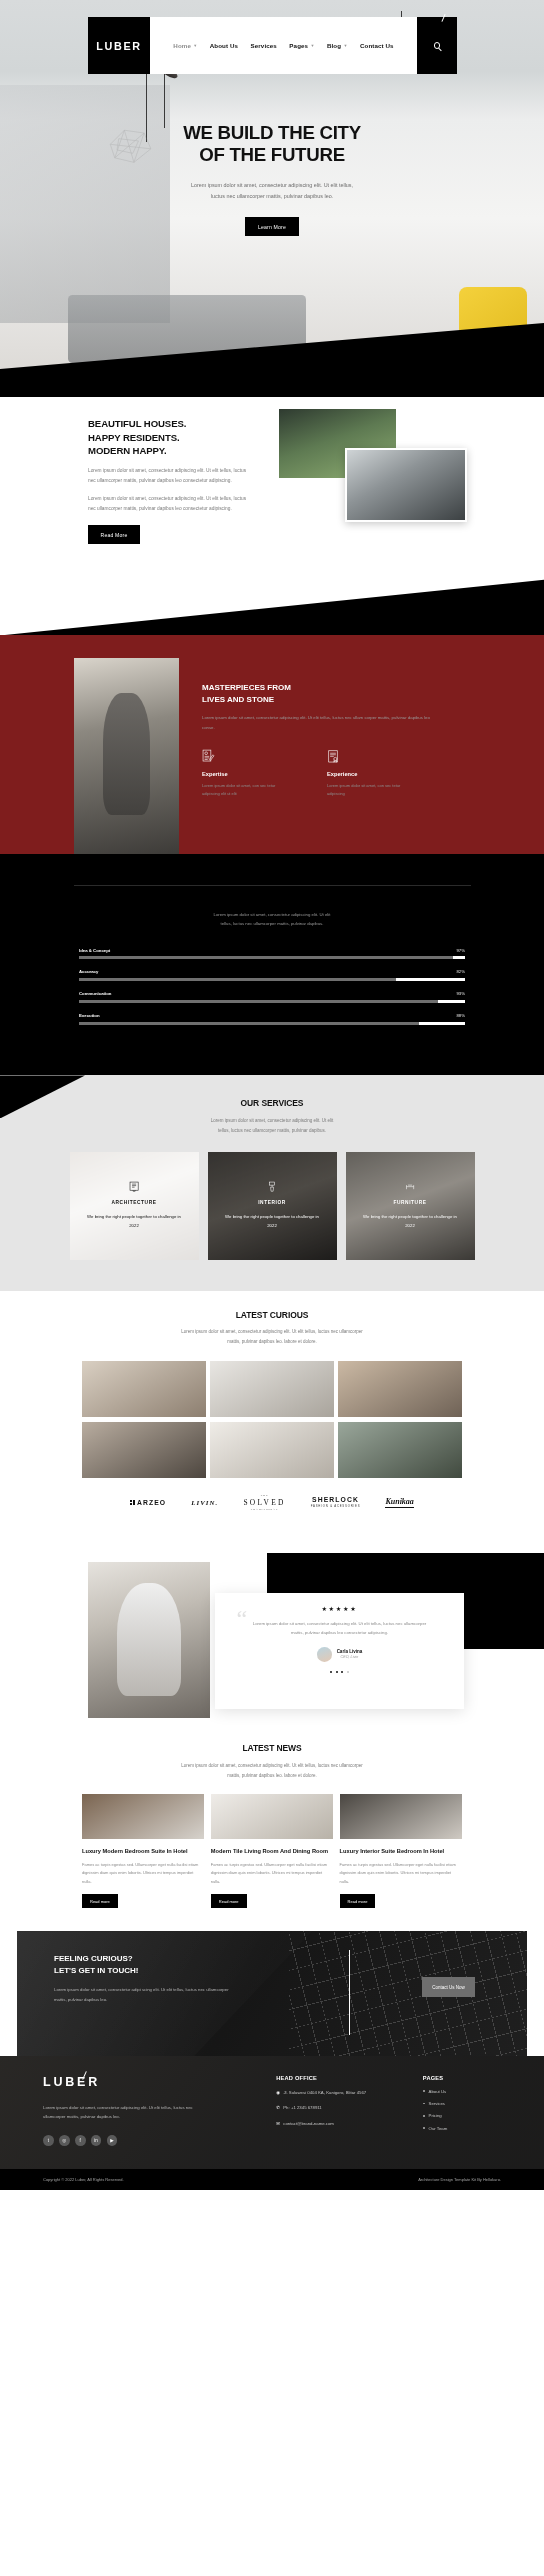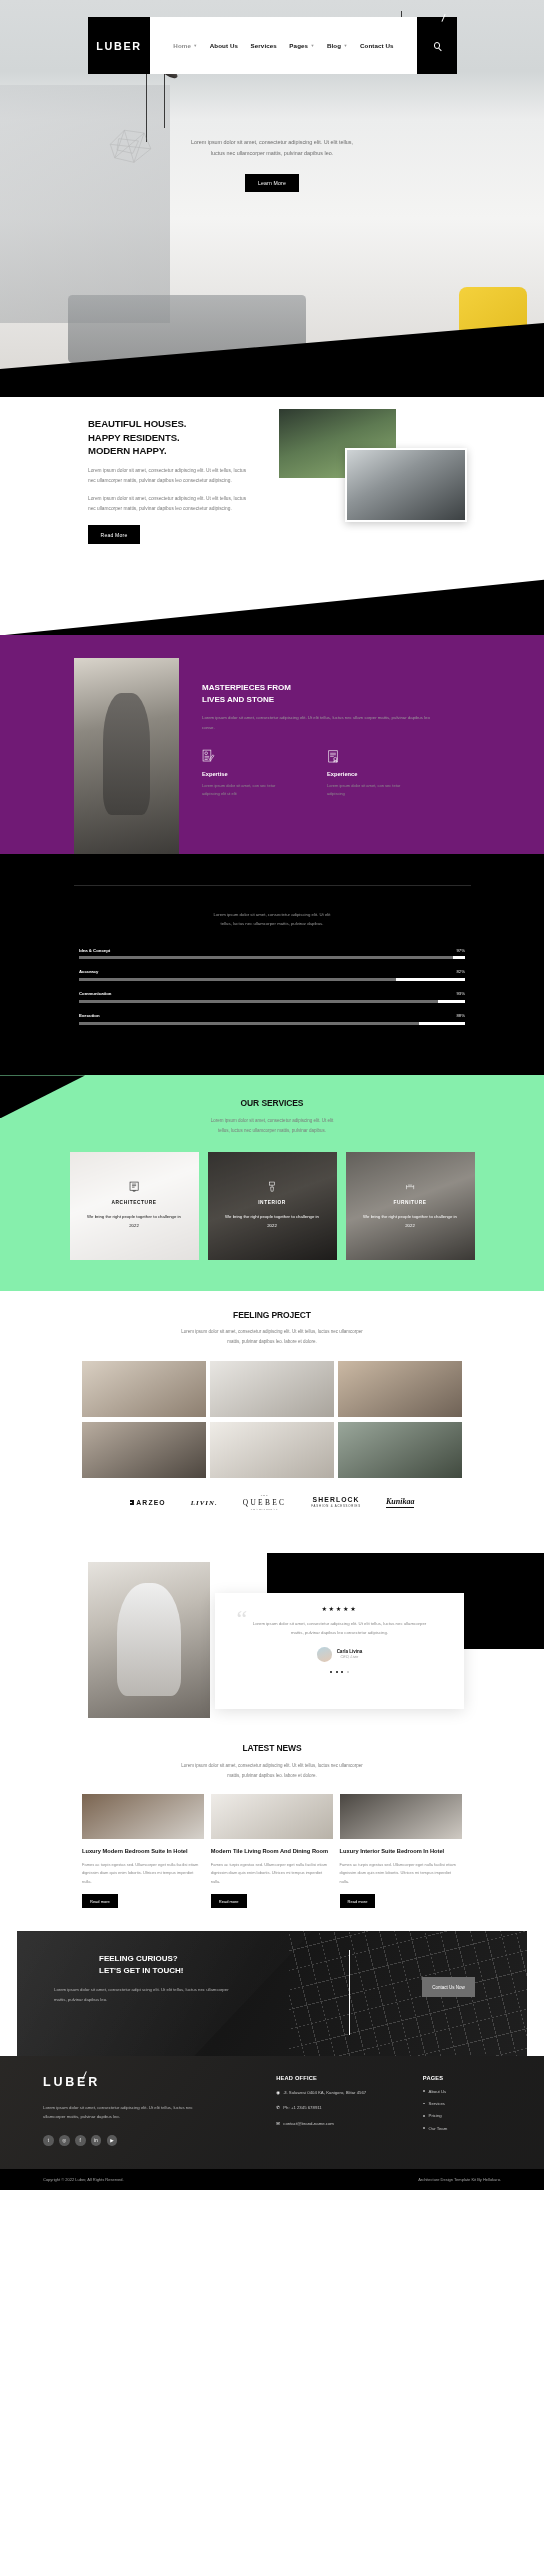--- a/index.html
+++ b/index.html
@@ -105,21 +105,21 @@
     position:absolute; left:345px; top:51px; width:122px; height:74px;
     background:linear-gradient(150deg,#cfd4d6 0%,#8d9396 40%,#3c4143 100%);
     border:2.3px solid #fff; box-shadow:0 1.7px 8px rgba(0,0,0,.22);
   }
   .black-wedge-top {
     position:absolute; left:0; bottom:-0.6px; width:544px; height:62px; background:#000;
     clip-path:polygon(0 100%, 544px 10%, 544px 100%);
   }
 
   
-  .sec-master { position:relative; width:544px; background:#701a75; padding:23px 0 0 0; }
+  .sec-master { position:relative; width:544px; background:#7f1d1d; padding:23px 0 0 0; }
   .master-row { display:flex; padding:0 0 0 74px; }
   .master-photo {
     width:105px; height:196px;
     background:linear-gradient(170deg,#d9d4cb 0%,#8c8880 35%,#3d3b38 100%);
     position:relative; flex:0 0 auto;
   }
   .master-photo:after{
     content:""; position:absolute; left:28%; top:18%; width:44%; height:62%;
     background:linear-gradient(180deg,#6d6a66,#43413e); border-radius:40% 40% 18% 18%;
   }
@@ -138,21 +138,21 @@
   .prog-sub { font-size:4.3px; color:#9b9b9b; line-height:2.2; margin-top:6.8px; }
   .hr-line { width:397px; height:0.6px; background:#2b2b2b; margin:0 auto 24px; }
   .bars { width:386px; margin:19px auto 0; }
   .bar-block { margin-bottom:10.8px; }
   .bar-top { display:flex; justify-content:space-between; font-size:4.3px; color:#fff; font-weight:700; }
   .bar-top .pct { font-weight:400; color:#e4e4e4; }
   .bar-track { height:2.8px; background:#fff; margin-top:3.4px; position:relative; }
   .bar-fill { height:100%; background:#6f6f6f; }
 
   
-  .sec-services { background:#86efac; padding:23px 0 31px; text-align:center; position:relative; }
+  .sec-services { background:#e5e5e5; padding:23px 0 31px; text-align:center; position:relative; }
   .h2-center { font-size:8.5px; font-weight:800; letter-spacing:-0.1px; }
   .sub-center { font-size:4.5px; color:#7b7b7b; line-height:2.2; margin-top:7.4px; }
   .cards { display:flex; justify-content:center; gap:9px; margin-top:16px; }
   .card { width:129px; height:108px; position:relative; overflow:hidden; }
   .card.c1 { background:linear-gradient(160deg,#b9aea4 0%,#e7e4e0 40%,#9c938b 100%); }
   .card.c2 { background:linear-gradient(160deg,#4b4844 0%,#6f6a63 45%,#2a2826 100%); }
   .card.c3 { background:linear-gradient(160deg,#8d8982 0%,#cfc9c0 45%,#55524d 100%); }
   .card-overlay {
     position:absolute; inset:0; display:flex; flex-direction:column;
     align-items:center; justify-content:center; color:#fff;
@@ -236,21 +236,21 @@
   
   .sec-cta { position:relative; height:125px; margin:0 17px; overflow:hidden;
     background:linear-gradient(120deg,#262626 0%,#161616 45%,#1f1f1f 100%); }
   .cta-shape { position:absolute; left:0; top:0; width:295px; height:125px;
     background:linear-gradient(120deg,rgba(255,255,255,.06),rgba(255,255,255,0));
     clip-path:polygon(0 0, 100% 0, 60% 100%, 0 100%); }
   .cta-grid { position:absolute; right:0; top:0; width:238px; height:125px; opacity:.18;
     background:repeating-linear-gradient(76deg,#fff 0 0.6px,transparent 0.6px 14.7px),
                repeating-linear-gradient(166deg,#fff 0 0.6px,transparent 0.6px 19px); }
   .cta-inner { position:absolute; left:37px; top:21.5px; width:187px; color:#fff; }
-  .cta-title { font-size:8px; font-weight:800; line-height:1.55;margin-left:45px; }
+  .cta-title { font-size:8px; font-weight:800; line-height:1.55; }
   .cta-body { font-size:4.3px; color:#b5b5b5; line-height:2.3; margin-top:8px; }
   .cta-div { position:absolute; left:332px; top:19px; width:0.6px; height:85px; background:#fff; }
   .btn-grey { position:absolute; left:405px; top:46px; background:#6e6e6e; color:#fff;
     font-size:4.5px; padding:7.4px 10.2px; cursor:pointer; }
 
   
   .footer { position:relative; background:#1d1d1d; padding:19px 0 0; overflow:hidden; }
   .footer:before{ content:""; position:absolute; inset:0; opacity:.16;
     background:linear-gradient(130deg,#6a5f52 0%,#2a2724 50%,#14120f 100%); }
   .foot-wrap { position:relative; display:flex; padding:0 43px; }
@@ -323,20 +323,24 @@
         <div class="nav-item">
           <span>Contact Us</span>
         </div>
       </div>
       <div class="search-box">
         <span class="search-glyph"></span>
       </div>
     </nav>
 
     <div class="hero-inner">
+      <h1 class="hero-title">
+        <span>WE BUILD THE CITY</span><br>
+        <span>OF THE FUTURE</span>
+      </h1>
       <p class="hero-sub">
         <span>Lorem ipsum dolor sit amet, consectetur adipiscing elit. Ut elit tellus,</span><br>
         <span>luctus nec ullamcorper mattis, pulvinar dapibus leo.</span>
       </p>
       <div class="btn-dark">Learn More</div>
     </div>
     <div class="hero-dark-wedge"></div>
   </section>
 
   <section class="sec-houses">
@@ -483,40 +487,40 @@
           </svg>
           <div class="card-title">FURNITURE</div>
           <div class="card-body">We bring the right people together to challenge in 2022</div>
         </div>
       </div>
     </div>
     <div class="blackcorner-l"></div>
   </section>
 
   <section class="sec-project">
-    <h2 class="h2-center">FEELING PROJECT</h2>
+    <h2 class="h2-center">LATEST CURIOUS</h2>
     <p class="sub-center">
       <span>Lorem ipsum dolor sit amet, consectetur adipiscing elit. Ut elit tellus, luctus nec ullamcorper</span><br>
       <span>mattis, pulvinar dapibus leo. labore et dolore.</span>
     </p>
     <div class="grid-proj">
       <div class="proj p1"></div>
       <div class="proj p2"></div>
       <div class="proj p3"></div>
       <div class="proj p4"></div>
       <div class="proj p5"></div>
       <div class="proj p6"></div>
     </div>
 
     <div class="brands">
       <div class="brand sq">ARZEO</div>
       <div class="brand italic">LIVIN.</div>
       <div class="brand serif">
         <span class="tiny-top">THE</span>
-        <span>QUEBEC</span>
+        <span>SOLVED</span>
         <small>TRADITIONAL</small>
       </div>
       <div class="brand">
         <span>SHERLOCK</span>
         <small>FASHION &amp; ACESSORIES</small>
       </div>
       <div class="brand script">Kunikaa</div>
     </div>
   </section>
 

